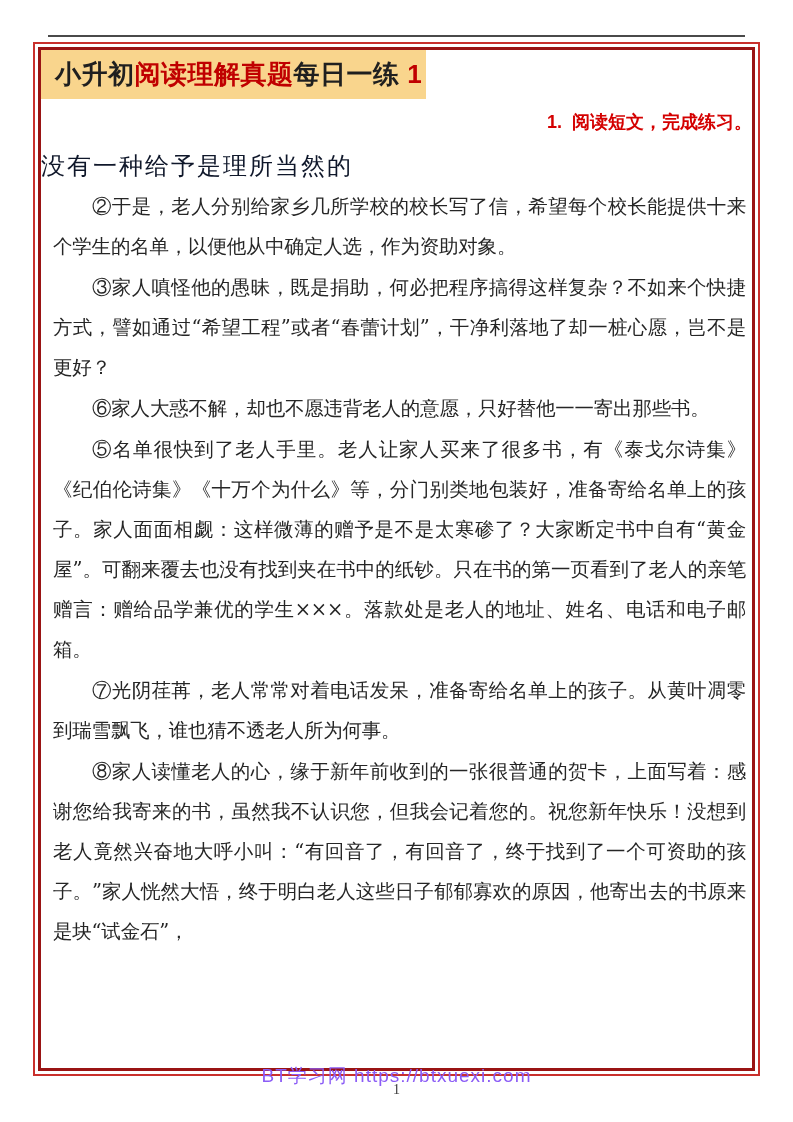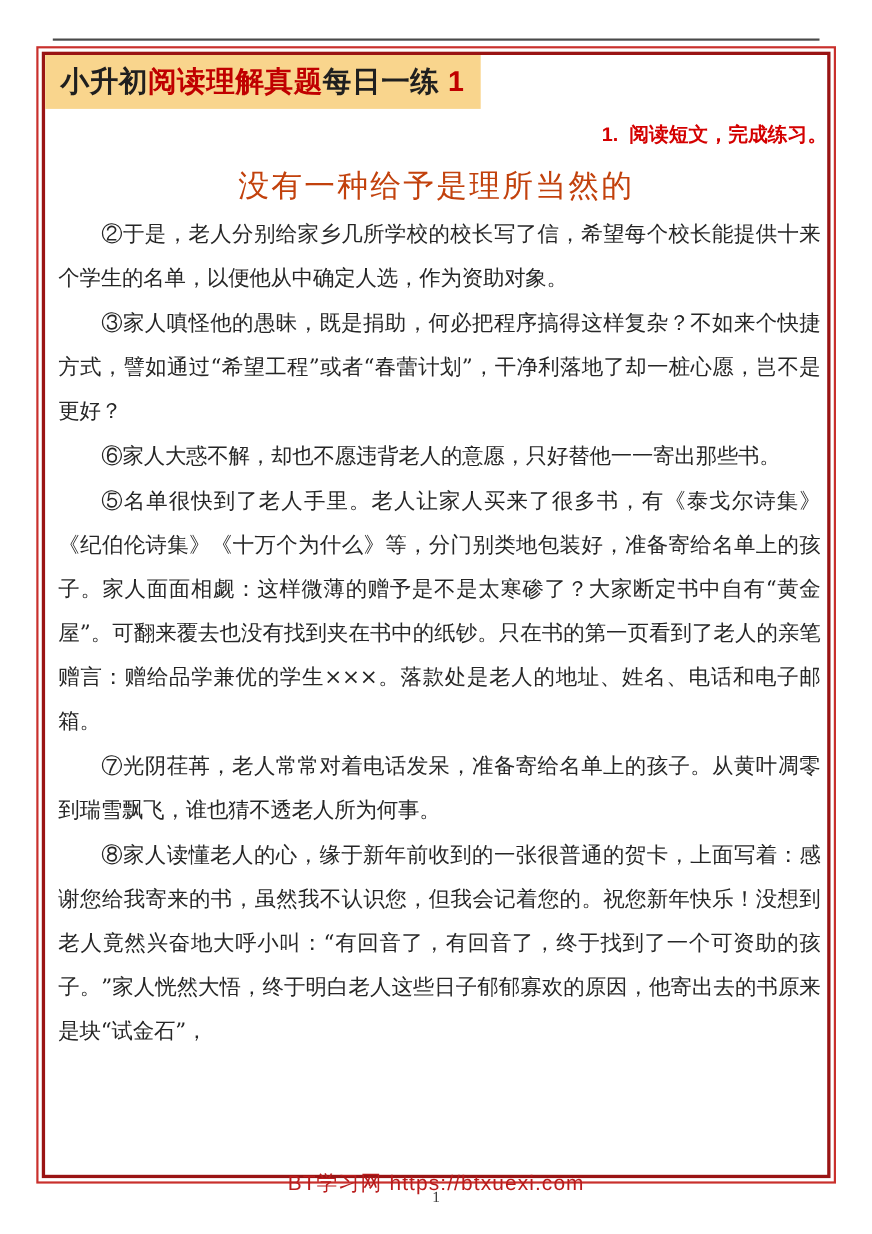--- a/index.html
+++ b/index.html
@@ -26,45 +26,44 @@
     padding: 3px;
   }
   .frame-inner {
     width: 100%; height: 100%;
     border: 3px solid #9a1414;
     overflow: hidden;
   }
   .header-bar {
     display: inline-block;
     background: #f9d58d;
-    padding: 9px 15px 9px 14px;
+    padding: 9px 4px 9px 14px;
     font-family: "Liberation Sans", "DejaVu Sans", sans-serif;
     font-weight: bold;
     font-size: 26px;
     line-height: 1.2;
     letter-spacing: 0.5px;
     white-space: nowrap;
   }
   .hl-dark { color: #1f1f1f; }
   .hl-red  { color: #c00000; }
   .instruction {
     margin: 11px 0 0 12px;
     font-family: "Liberation Sans", "DejaVu Sans", sans-serif;
     font-weight: bold;
     font-size: 18px;
     color: #d40000;
     white-space: pre-wrap;
     text-align: right;
   }
   .article-title {
     margin: 16px 0 5px;
-    text-align: center;
-    font-size: 28px;
+    font-size: 24px;
     font-weight: normal;
-    color: #c2410c;
+    color: #0f172a;
     letter-spacing: 2px;
   }
   .article-body {
     padding: 0 6px 0 12px;
     font-size: 19.5px;
     line-height: 40px;
     letter-spacing: -0.2px;
     color: #262626;
     text-align: justify;
   }
@@ -74,21 +73,21 @@
   }
   .footer {
     position: absolute;
     left: 0; right: 0; top: 1063px;
     text-align: center;
     z-index: 5;
   }
   .watermark {
     font-family: "Liberation Sans", "DejaVu Sans", sans-serif;
     font-size: 19px;
-    color: #b91c1c;
+    color: #8b5cf6;
     letter-spacing: 1px;
   }
   .page-number {
     font-family: "Liberation Serif", serif;
     font-size: 14px;
     color: #3a3a3a;
     margin-top: -7px;
   }
 </style>
 </head>

